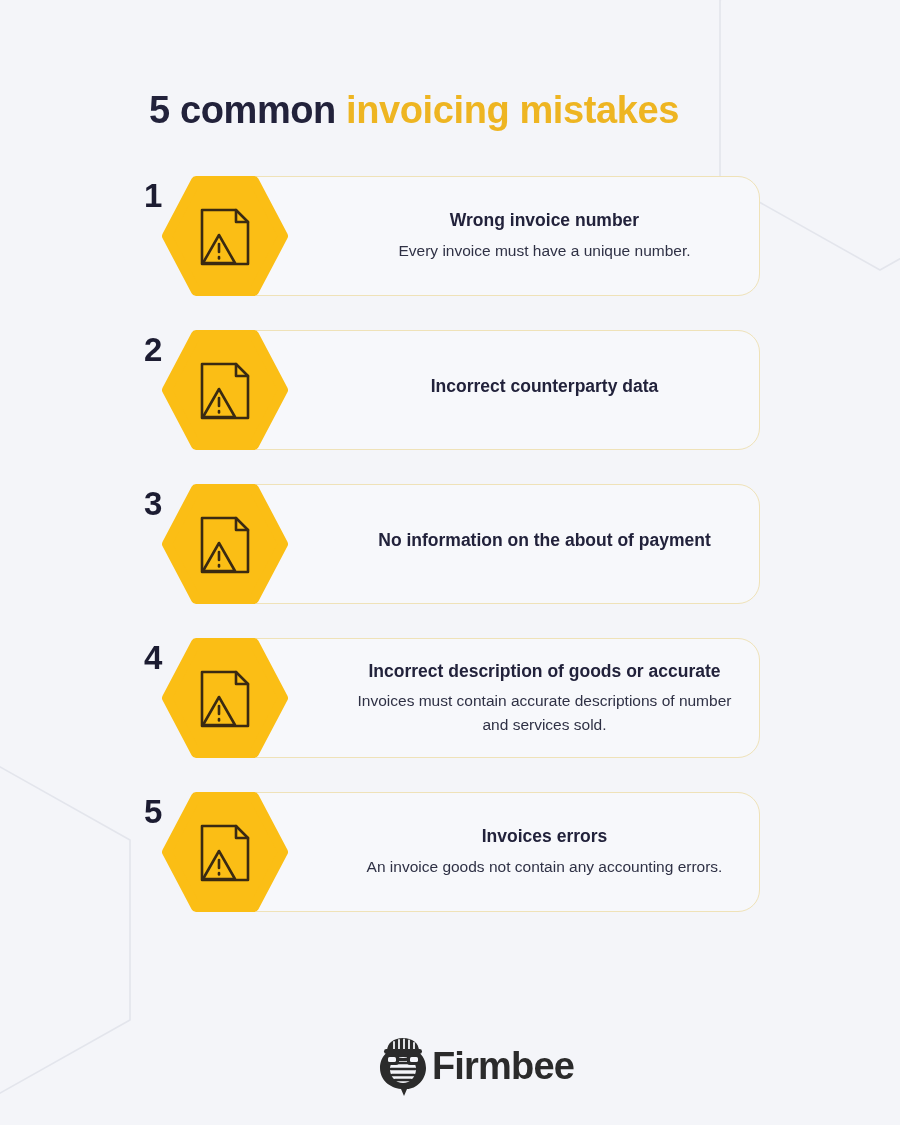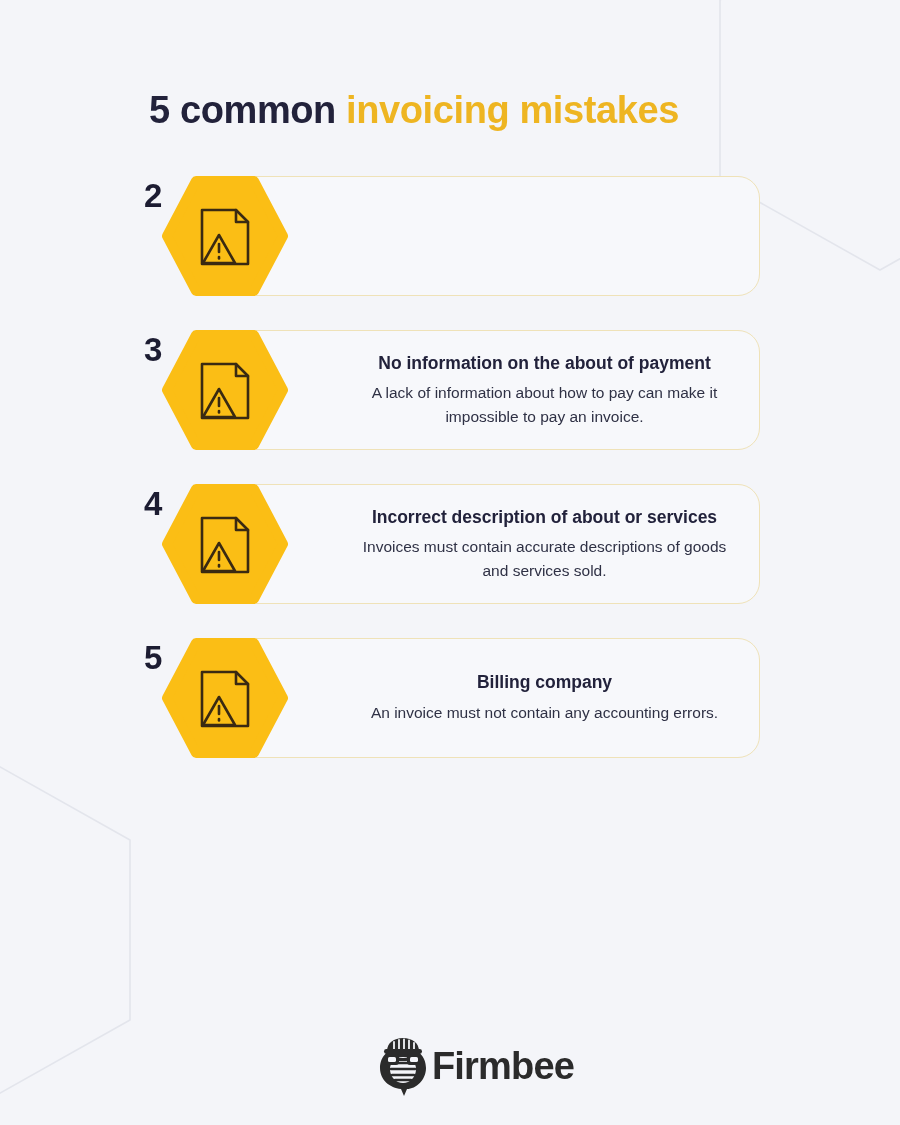--- a/index.html
+++ b/index.html
@@ -159,83 +159,102 @@
 </svg>
 
 <div class="page">
 
   <h1 class="headline">
     <span>5 common </span><span class="accent">invoicing mistakes</span>
   </h1>
 
   <div class="mistake-list">
 
-
-    <div class="mistake-row">
-      <div class="card">
+    <div class="mistake-row">
+      <div class="card">
+        <div class="card-title">Wrong invoice number</div>
+        <div class="card-desc">Every invoice must have a unique number.</div>
+      </div>
+      <div class="hex">
+        <svg width="126" height="126" viewBox="0 0 126 126" xmlns="http://www.w3.org/2000/svg">
+          <path d="M34 8 L92 8 L121 63 L92 118 L34 118 L5 63 Z" fill="#fbbe15" stroke="#fbbe15" stroke-width="10" stroke-linejoin="round"></path>
+          <g fill="none" stroke="#3a2a12" stroke-width="2.6" stroke-linejoin="round" stroke-linecap="round">
+            <path d="M40 37 L74 37 L86 49 L86 91 L40 91 Z"></path>
+            <path d="M74 37 L74 49 L86 49"></path>
+            <path d="M57 62 L73 90 L41 90 Z" fill="#fbbe15"></path>
+            <path d="M57 71 L57 79"></path>
+            <path d="M57 84 L57 85.5"></path>
+          </g>
+        </svg>
+      </div>
+      <div class="num">1</div>
+    </div>
+
+    <div class="mistake-row">
+      <div class="card">
+        <div class="card-title">Incorrect counterparty data</div>
       </div>
       <div class="hex">
         <svg width="126" height="126" viewBox="0 0 126 126" xmlns="http://www.w3.org/2000/svg">
           <path d="M34 8 L92 8 L121 63 L92 118 L34 118 L5 63 Z" fill="#fbbe15" stroke="#fbbe15" stroke-width="10" stroke-linejoin="round"></path>
           <g fill="none" stroke="#3a2a12" stroke-width="2.6" stroke-linejoin="round" stroke-linecap="round">
             <path d="M40 37 L74 37 L86 49 L86 91 L40 91 Z"></path>
             <path d="M74 37 L74 49 L86 49"></path>
             <path d="M57 62 L73 90 L41 90 Z" fill="#fbbe15"></path>
             <path d="M57 71 L57 79"></path>
             <path d="M57 84 L57 85.5"></path>
           </g>
         </svg>
       </div>
       <div class="num">2</div>
     </div>
 
     <div class="mistake-row">
       <div class="card">
         <div class="card-title">No information on the about of payment</div>
-        <div class="card-desc">A lack of information about how to pay can make it impossible to pay an invoice.</div>
       </div>
       <div class="hex">
         <svg width="126" height="126" viewBox="0 0 126 126" xmlns="http://www.w3.org/2000/svg">
           <path d="M34 8 L92 8 L121 63 L92 118 L34 118 L5 63 Z" fill="#fbbe15" stroke="#fbbe15" stroke-width="10" stroke-linejoin="round"></path>
           <g fill="none" stroke="#3a2a12" stroke-width="2.6" stroke-linejoin="round" stroke-linecap="round">
             <path d="M40 37 L74 37 L86 49 L86 91 L40 91 Z"></path>
             <path d="M74 37 L74 49 L86 49"></path>
             <path d="M57 62 L73 90 L41 90 Z" fill="#fbbe15"></path>
             <path d="M57 71 L57 79"></path>
             <path d="M57 84 L57 85.5"></path>
           </g>
         </svg>
       </div>
       <div class="num">3</div>
     </div>
 
     <div class="mistake-row">
       <div class="card">
-        <div class="card-title">Incorrect description of about or services</div>
-        <div class="card-desc">Invoices must contain accurate descriptions of goods and services sold.</div>
+        <div class="card-title">Incorrect description of goods or accurate</div>
+        <div class="card-desc">Invoices must contain accurate descriptions of number and services sold.</div>
       </div>
       <div class="hex">
         <svg width="126" height="126" viewBox="0 0 126 126" xmlns="http://www.w3.org/2000/svg">
           <path d="M34 8 L92 8 L121 63 L92 118 L34 118 L5 63 Z" fill="#fbbe15" stroke="#fbbe15" stroke-width="10" stroke-linejoin="round"></path>
           <g fill="none" stroke="#3a2a12" stroke-width="2.6" stroke-linejoin="round" stroke-linecap="round">
             <path d="M40 37 L74 37 L86 49 L86 91 L40 91 Z"></path>
             <path d="M74 37 L74 49 L86 49"></path>
             <path d="M57 62 L73 90 L41 90 Z" fill="#fbbe15"></path>
             <path d="M57 71 L57 79"></path>
             <path d="M57 84 L57 85.5"></path>
           </g>
         </svg>
       </div>
       <div class="num">4</div>
     </div>
 
     <div class="mistake-row">
       <div class="card">
-        <div class="card-title">Billing company</div>
-        <div class="card-desc">An invoice must not contain any accounting errors.</div>
+        <div class="card-title">Invoices errors</div>
+        <div class="card-desc">An invoice goods not contain any accounting errors.</div>
       </div>
       <div class="hex">
         <svg width="126" height="126" viewBox="0 0 126 126" xmlns="http://www.w3.org/2000/svg">
           <path d="M34 8 L92 8 L121 63 L92 118 L34 118 L5 63 Z" fill="#fbbe15" stroke="#fbbe15" stroke-width="10" stroke-linejoin="round"></path>
           <g fill="none" stroke="#3a2a12" stroke-width="2.6" stroke-linejoin="round" stroke-linecap="round">
             <path d="M40 37 L74 37 L86 49 L86 91 L40 91 Z"></path>
             <path d="M74 37 L74 49 L86 49"></path>
             <path d="M57 62 L73 90 L41 90 Z" fill="#fbbe15"></path>
             <path d="M57 71 L57 79"></path>
             <path d="M57 84 L57 85.5"></path>

